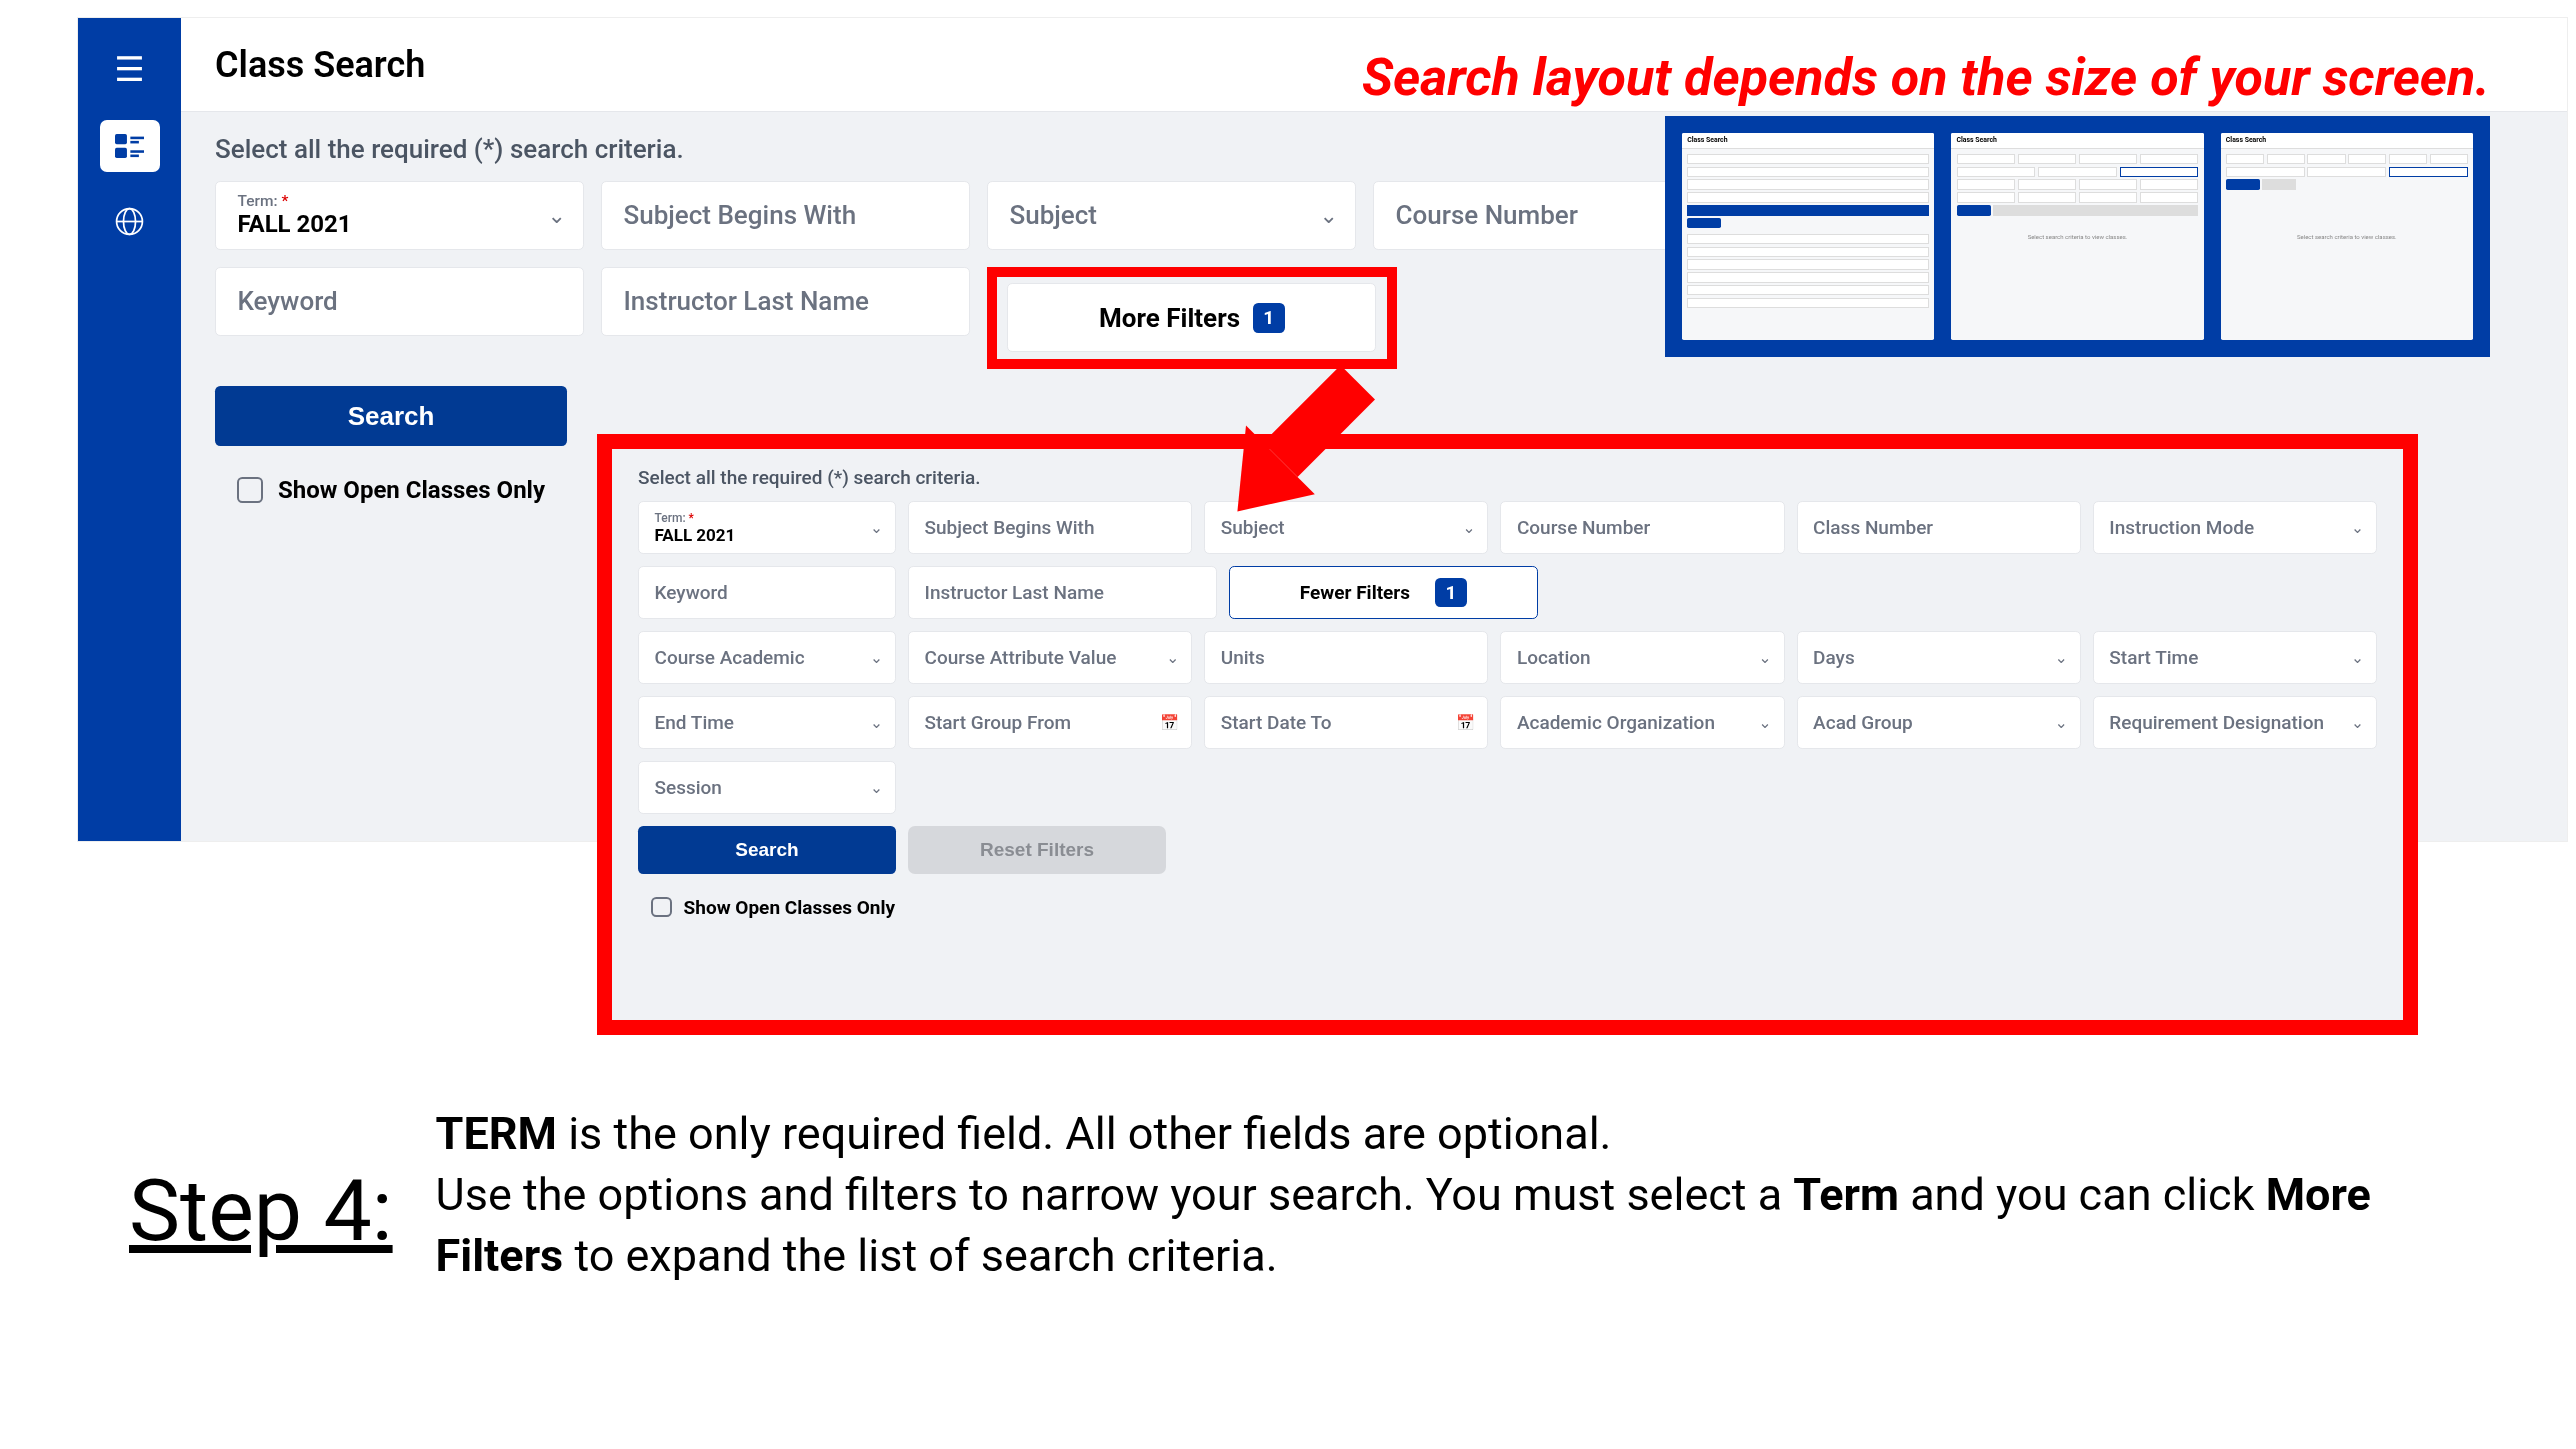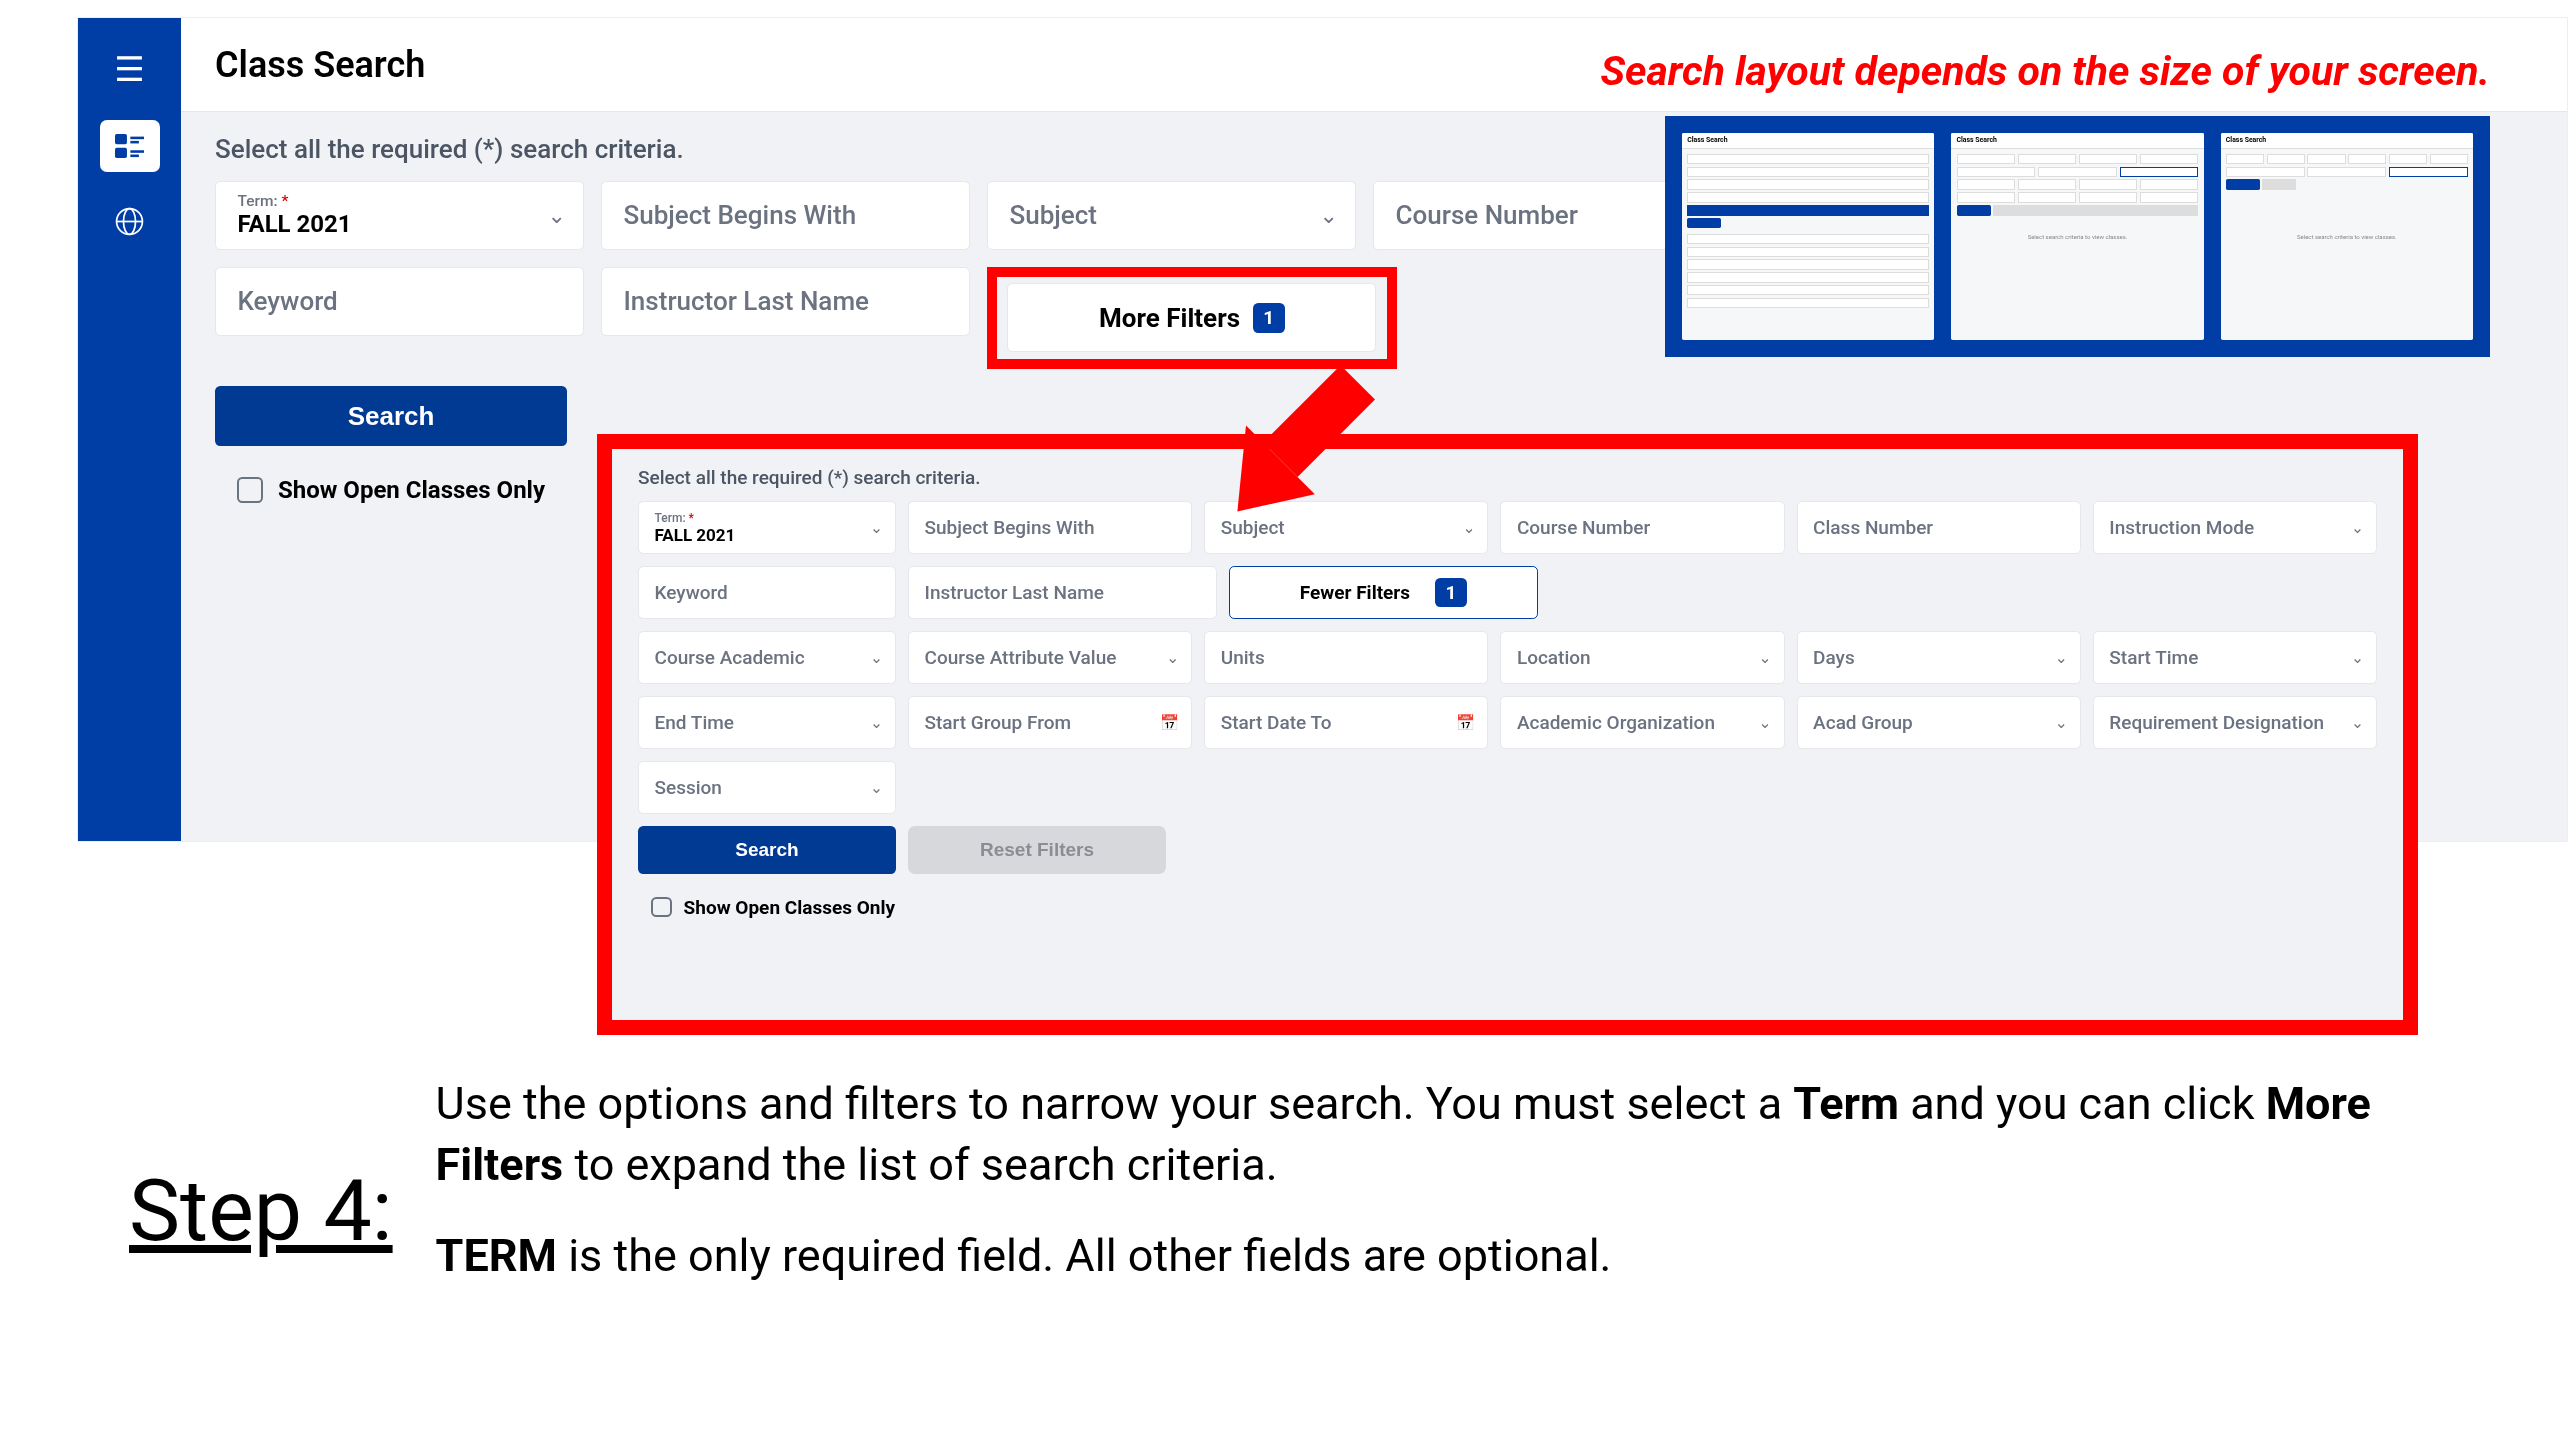--- a/index.html
+++ b/index.html
@@ -115,21 +115,21 @@
     display:flex; align-items:center; gap:15.5px;
     margin-top:30px; margin-left:21.5px;
     font-size:24px; font-weight:700; color:#000;
   }
   .cb { width:26px; height:26px; border:2.6px solid #6b7280; border-radius:5.2px; }
 
   
   .banner-text {
     position:absolute;
     top:47px; right:86px;
-    font-size:41px; font-weight:700; font-style:italic;
+    font-size:52px; font-weight:700; font-style:italic;
     color:var(--red);
     z-index:50;
   }
 
   
   .thumbs-panel {
     position:absolute;
     top:116px; right:86px;
     width:825px; height:241px;
     background:var(--blue);
@@ -487,21 +487,21 @@
 
   <div class="exp-cb-row">
     <div class="exp-cb"></div>
     <span>Show Open Classes Only</span>
   </div>
 </div>
 
 <div class="step-block">
   <div class="step-label">Step 4:</div>
   <div class="step-body">
+    <div style="margin-top:30px;">
+      <b>TERM</b><span> is the only required field. All other fields are optional.</span>
+    </div>
     <div>
       <span>Use the options and filters to narrow your search. You must select a </span><b>Term</b><span> and you can click </span><b>More Filters</b><span> to expand the list of search criteria.</span>
     </div>
-    <div style="margin-top:30px;">
-      <b>TERM</b><span> is the only required field. All other fields are optional.</span>
-    </div>
   </div>
 </div>
 
 
 </body></html>

